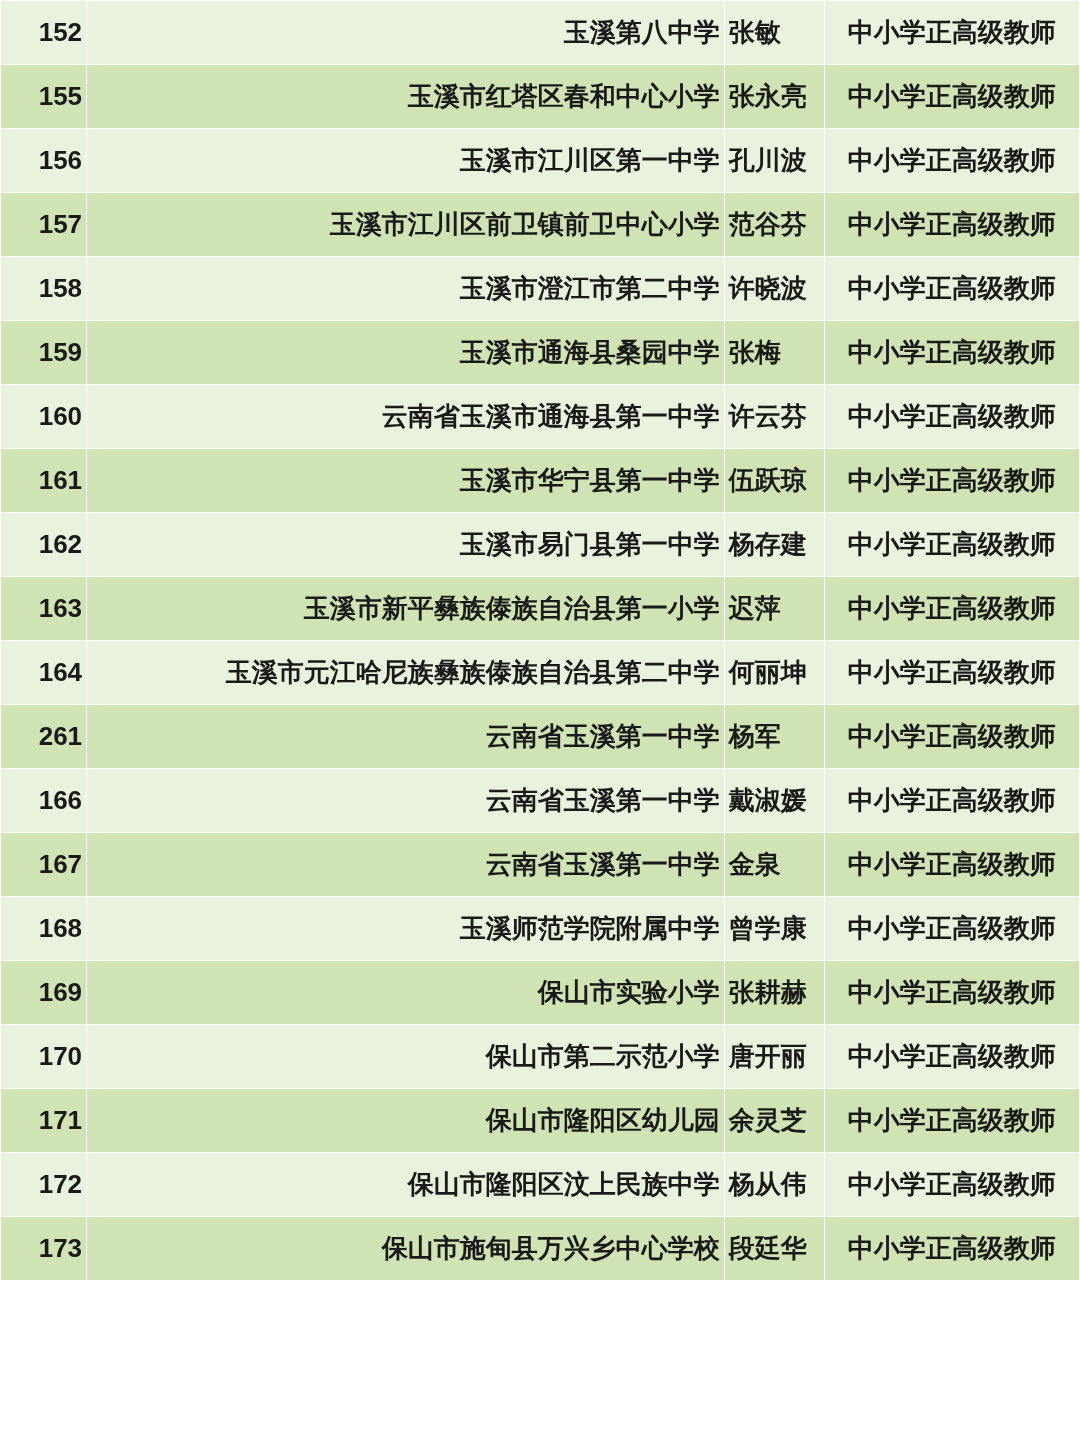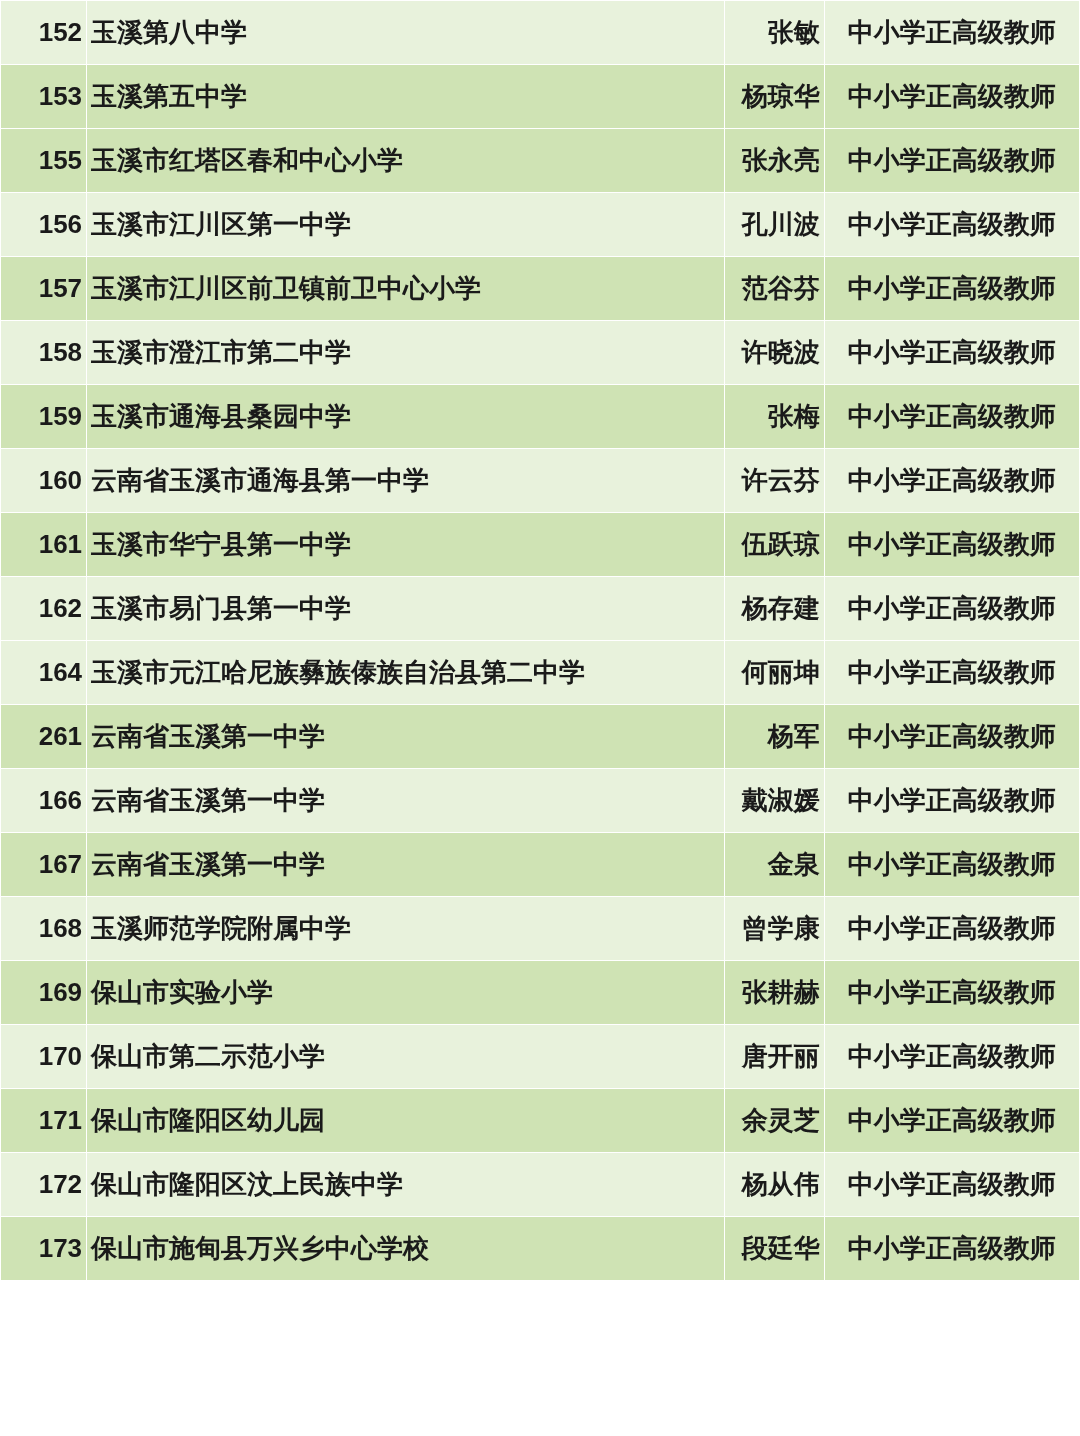--- a/index.html
+++ b/index.html
@@ -36,25 +36,25 @@
   }
   tr.row-a td { background: #e8f2dc; }
   tr.row-b td { background: #cfe3b4; }
 
   td.col-index {
     width: 86px;
     text-align: right;
   }
   td.col-school {
     width: 637px;
-    text-align: left;
+    text-align: right;
   }
   td.col-name {
     width: 100px;
-    text-align: right;
+    text-align: left;
   }
   td.col-title {
     width: 255px;
     text-align: center;
     font-family: Liberation Mono, monospace;
   }
   td.col-school .cell-text,
   td.col-title .cell-text,
   td.col-name .cell-text,
   td.col-index .cell-text {
@@ -79,34 +79,20 @@
           </td>
           <td class="col-name">
             <span class="cell-text">张敏</span>
           </td>
           <td class="col-title">
             <span class="cell-text">中小学正高级教师</span>
           </td>
         </tr>
         <tr class="row-b">
           <td class="col-index">
-            <span class="cell-text">153</span>
-          </td>
-          <td class="col-school">
-            <span class="cell-text">玉溪第五中学</span>
-          </td>
-          <td class="col-name">
-            <span class="cell-text">杨琼华</span>
-          </td>
-          <td class="col-title">
-            <span class="cell-text">中小学正高级教师</span>
-          </td>
-        </tr>
-        <tr class="row-b">
-          <td class="col-index">
             <span class="cell-text">155</span>
           </td>
           <td class="col-school">
             <span class="cell-text">玉溪市红塔区春和中心小学</span>
           </td>
           <td class="col-name">
             <span class="cell-text">张永亮</span>
           </td>
           <td class="col-title">
             <span class="cell-text">中小学正高级教师</span>
@@ -198,20 +184,34 @@
         </tr>
         <tr class="row-a">
           <td class="col-index">
             <span class="cell-text">162</span>
           </td>
           <td class="col-school">
             <span class="cell-text">玉溪市易门县第一中学</span>
           </td>
           <td class="col-name">
             <span class="cell-text">杨存建</span>
+          </td>
+          <td class="col-title">
+            <span class="cell-text">中小学正高级教师</span>
+          </td>
+        </tr>
+        <tr class="row-b">
+          <td class="col-index">
+            <span class="cell-text">163</span>
+          </td>
+          <td class="col-school">
+            <span class="cell-text">玉溪市新平彝族傣族自治县第一小学</span>
+          </td>
+          <td class="col-name">
+            <span class="cell-text">迟萍</span>
           </td>
           <td class="col-title">
             <span class="cell-text">中小学正高级教师</span>
           </td>
         </tr>
         <tr class="row-a">
           <td class="col-index">
             <span class="cell-text">164</span>
           </td>
           <td class="col-school">

